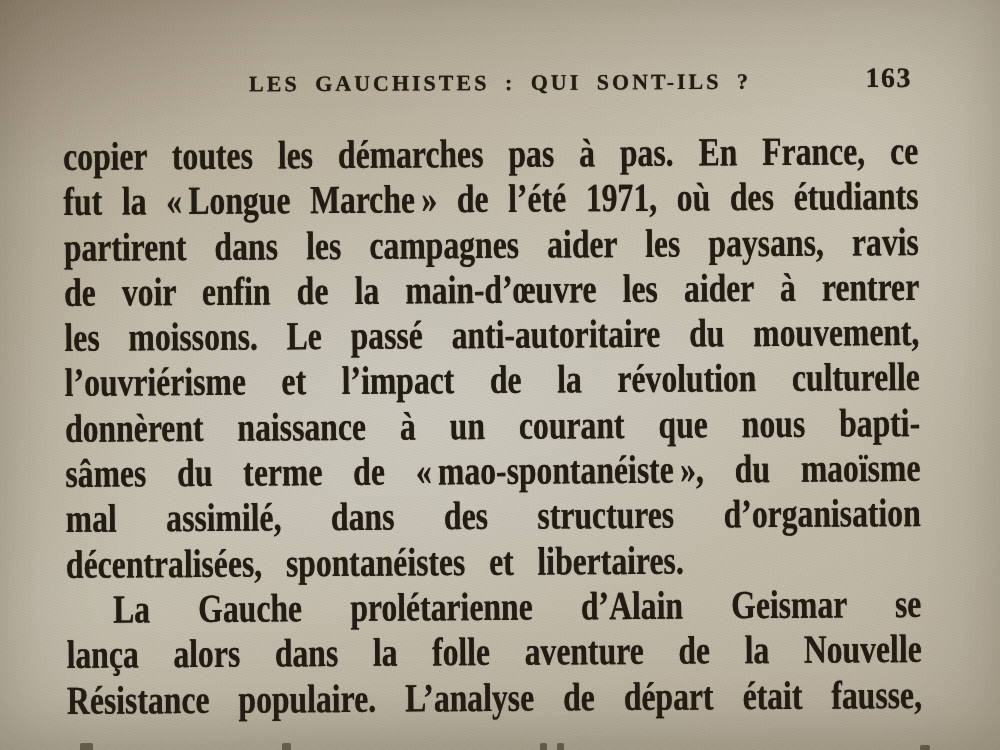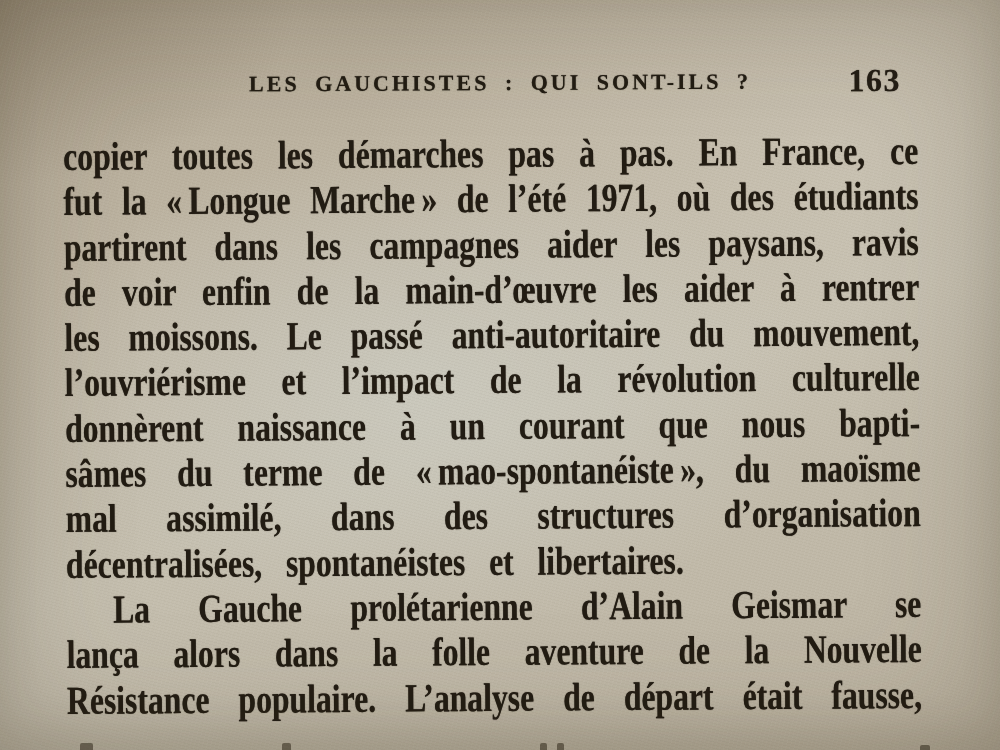--- a/index.html
+++ b/index.html
@@ -37,22 +37,22 @@
     left: 0; width: 100%;
     text-align: center;
     font-size: 22px;
     font-weight: 700;
     letter-spacing: 3px;
     word-spacing: 7px;
     text-shadow: 0 0 1px rgba(30,24,16,0.75);
   }
   .pagenum {
     position: absolute;
-    top: -6px; right: 99px;
-    font-size: 32px;
+    top: -6px; right: 88px;
+    font-size: 28px;
     font-weight: 700;
     letter-spacing: 1.5px;
     text-shadow: 0 0 1px rgba(30,24,16,0.75);
   }
   .body {
     position: absolute;
     left: 63px; top: 131px;
     width: 856px;
     transform: rotate(-0.4deg);
     transform-origin: 50% 0;

